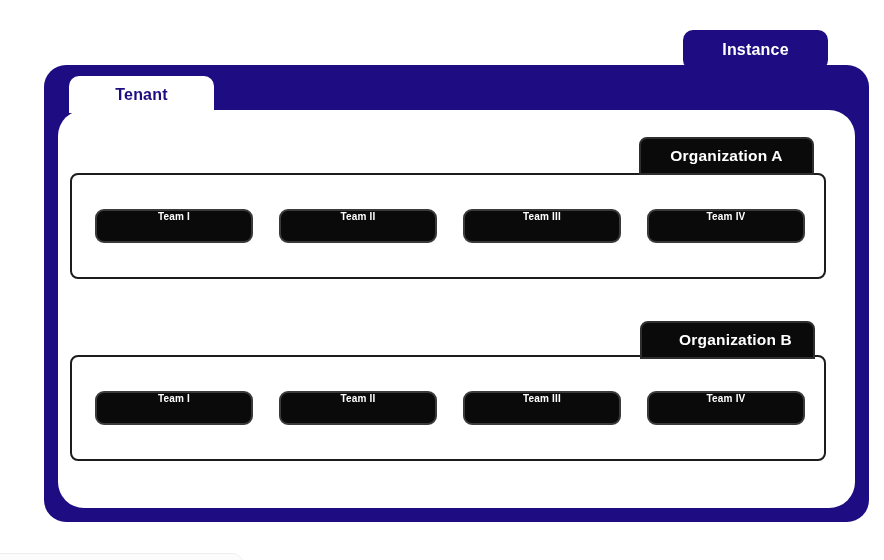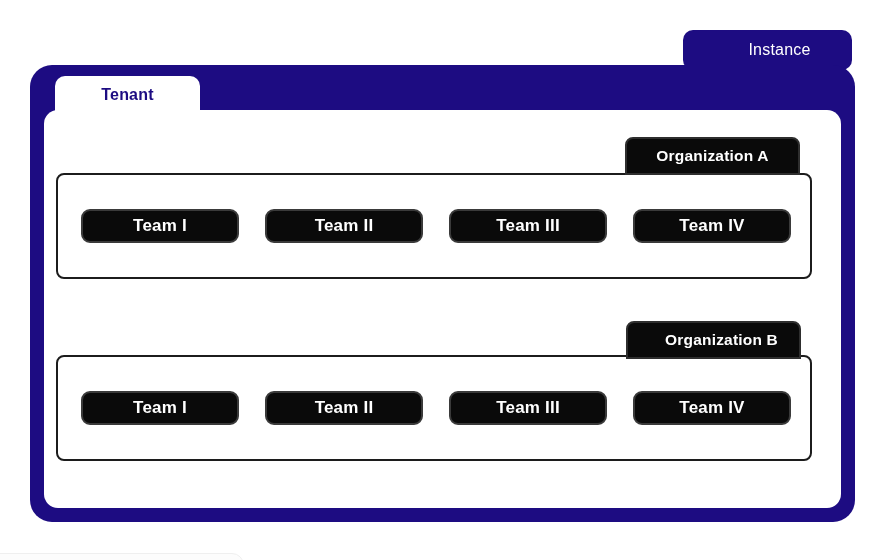--- a/index.html
+++ b/index.html
@@ -23,30 +23,29 @@
     top: 30px;
     width: 145px;
     height: 40px;
     background: #1d0c82;
     border-radius: 10px;
     display: flex;
     align-items: center;
     justify-content: center;
     color: #ffffff;
     font-size: 16px;
-    font-weight: 400;
+    font-weight: 700;
     letter-spacing: 0.2px;
     z-index: 1;
-    padding-left: 24px;
   }
 
   
   .outer-container {
     position: absolute;
-    left: 30px;
+    left: 44px;
     top: 65px;
     width: 825px;
     height: 457px;
     background: #1d0c82;
     border-radius: 22px;
     z-index: 2;
   }
 
   
   .tenant-tab {
@@ -68,21 +67,21 @@
   }
 
   
   .inner-area {
     position: absolute;
     left: 14px;  
     top: 45px;   
     width: 797px;
     height: 398px;
     background: #ffffff;
-    border-radius: 14px;
+    border-radius: 26px;
     z-index: 2;
   }
 
   
   .org-tab {
     position: absolute;
     width: 175px;
     height: 38px;
     background: #0a0a0a;
     border: 2px solid #2e2e2e;
@@ -127,24 +126,24 @@
   }
 
   .team-box {
     width: 158px;
     height: 34px;
     background: #0a0a0a;
     border: 2px solid #3a3a3a;
     box-sizing: border-box;
     border-radius: 9px;
     display: flex;
-    align-items: center;
+    align-items: flex-start;
     justify-content: center;
     color: #ffffff;
-    font-size: 17px;
+    font-size: 10px;
     font-weight: 600;
     letter-spacing: 0.2px;
   }
 
   
   .cutoff-element {
     position: absolute;
     left: -18px;
     top: 553px;
     width: 260px;

